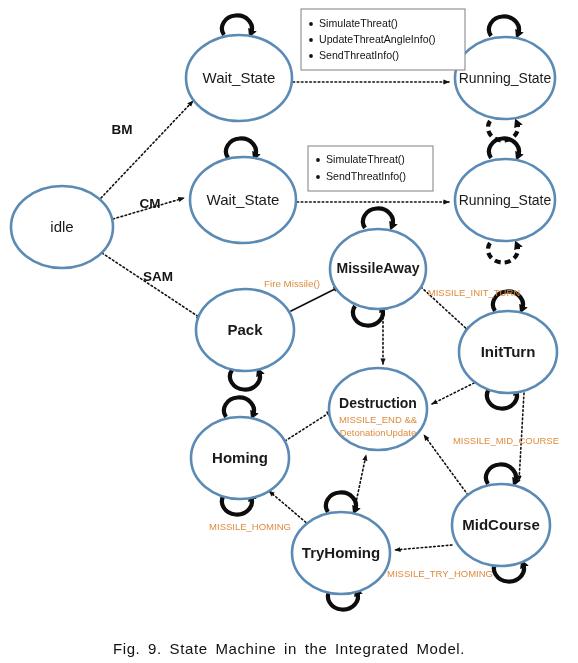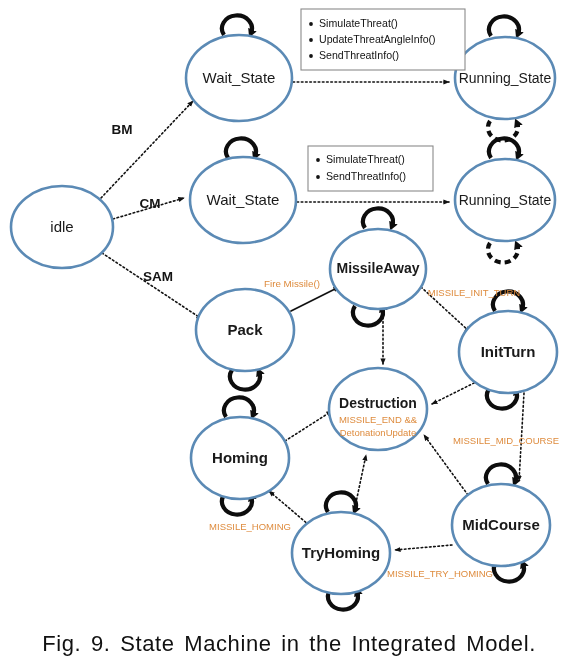--- a/index.html
+++ b/index.html
@@ -108,21 +108,21 @@
   .note-bullet {
     fill: #131313;
   }
   .caption {
     position: absolute;
     left: 0;
     right: 0;
     bottom: 6px;
     text-align: center;
     font-family: "Liberation Sans", sans-serif;
-    font-size: 22px;
+    font-size: 15px;
     letter-spacing: 0.6px;
     color: #111111;
     word-spacing: 3px;
   }
 </style>
 </head>
 <body>
 
 <div id="figure-root">
 

